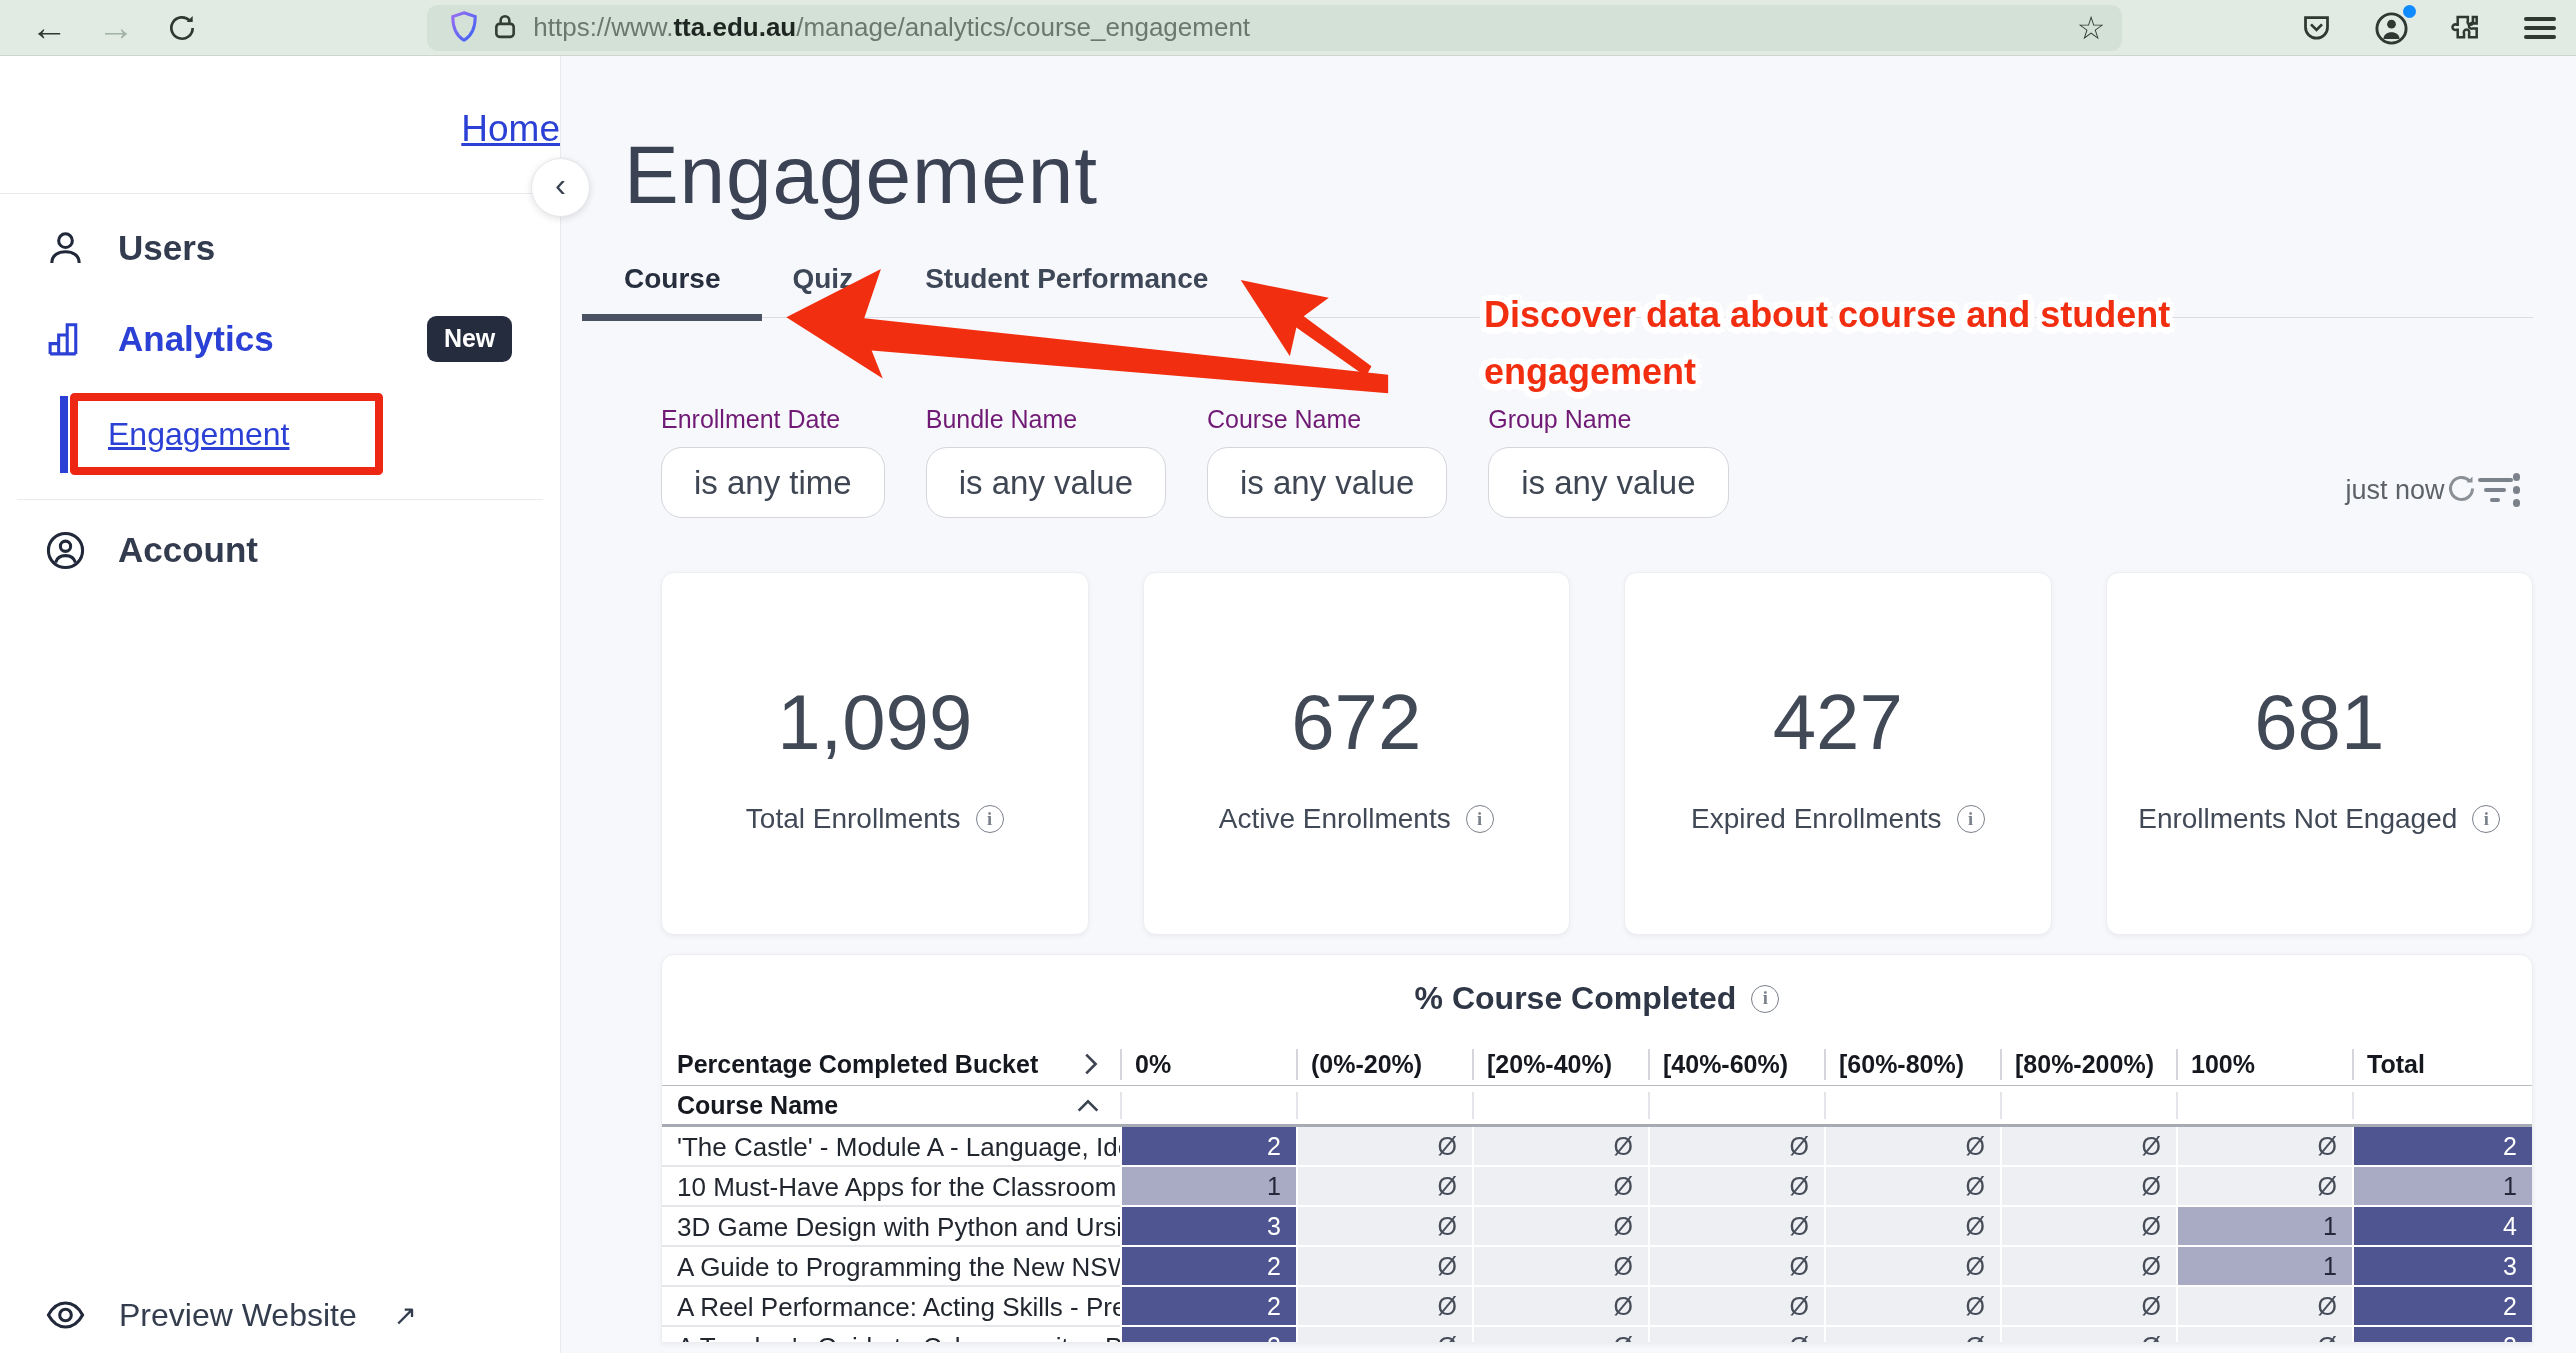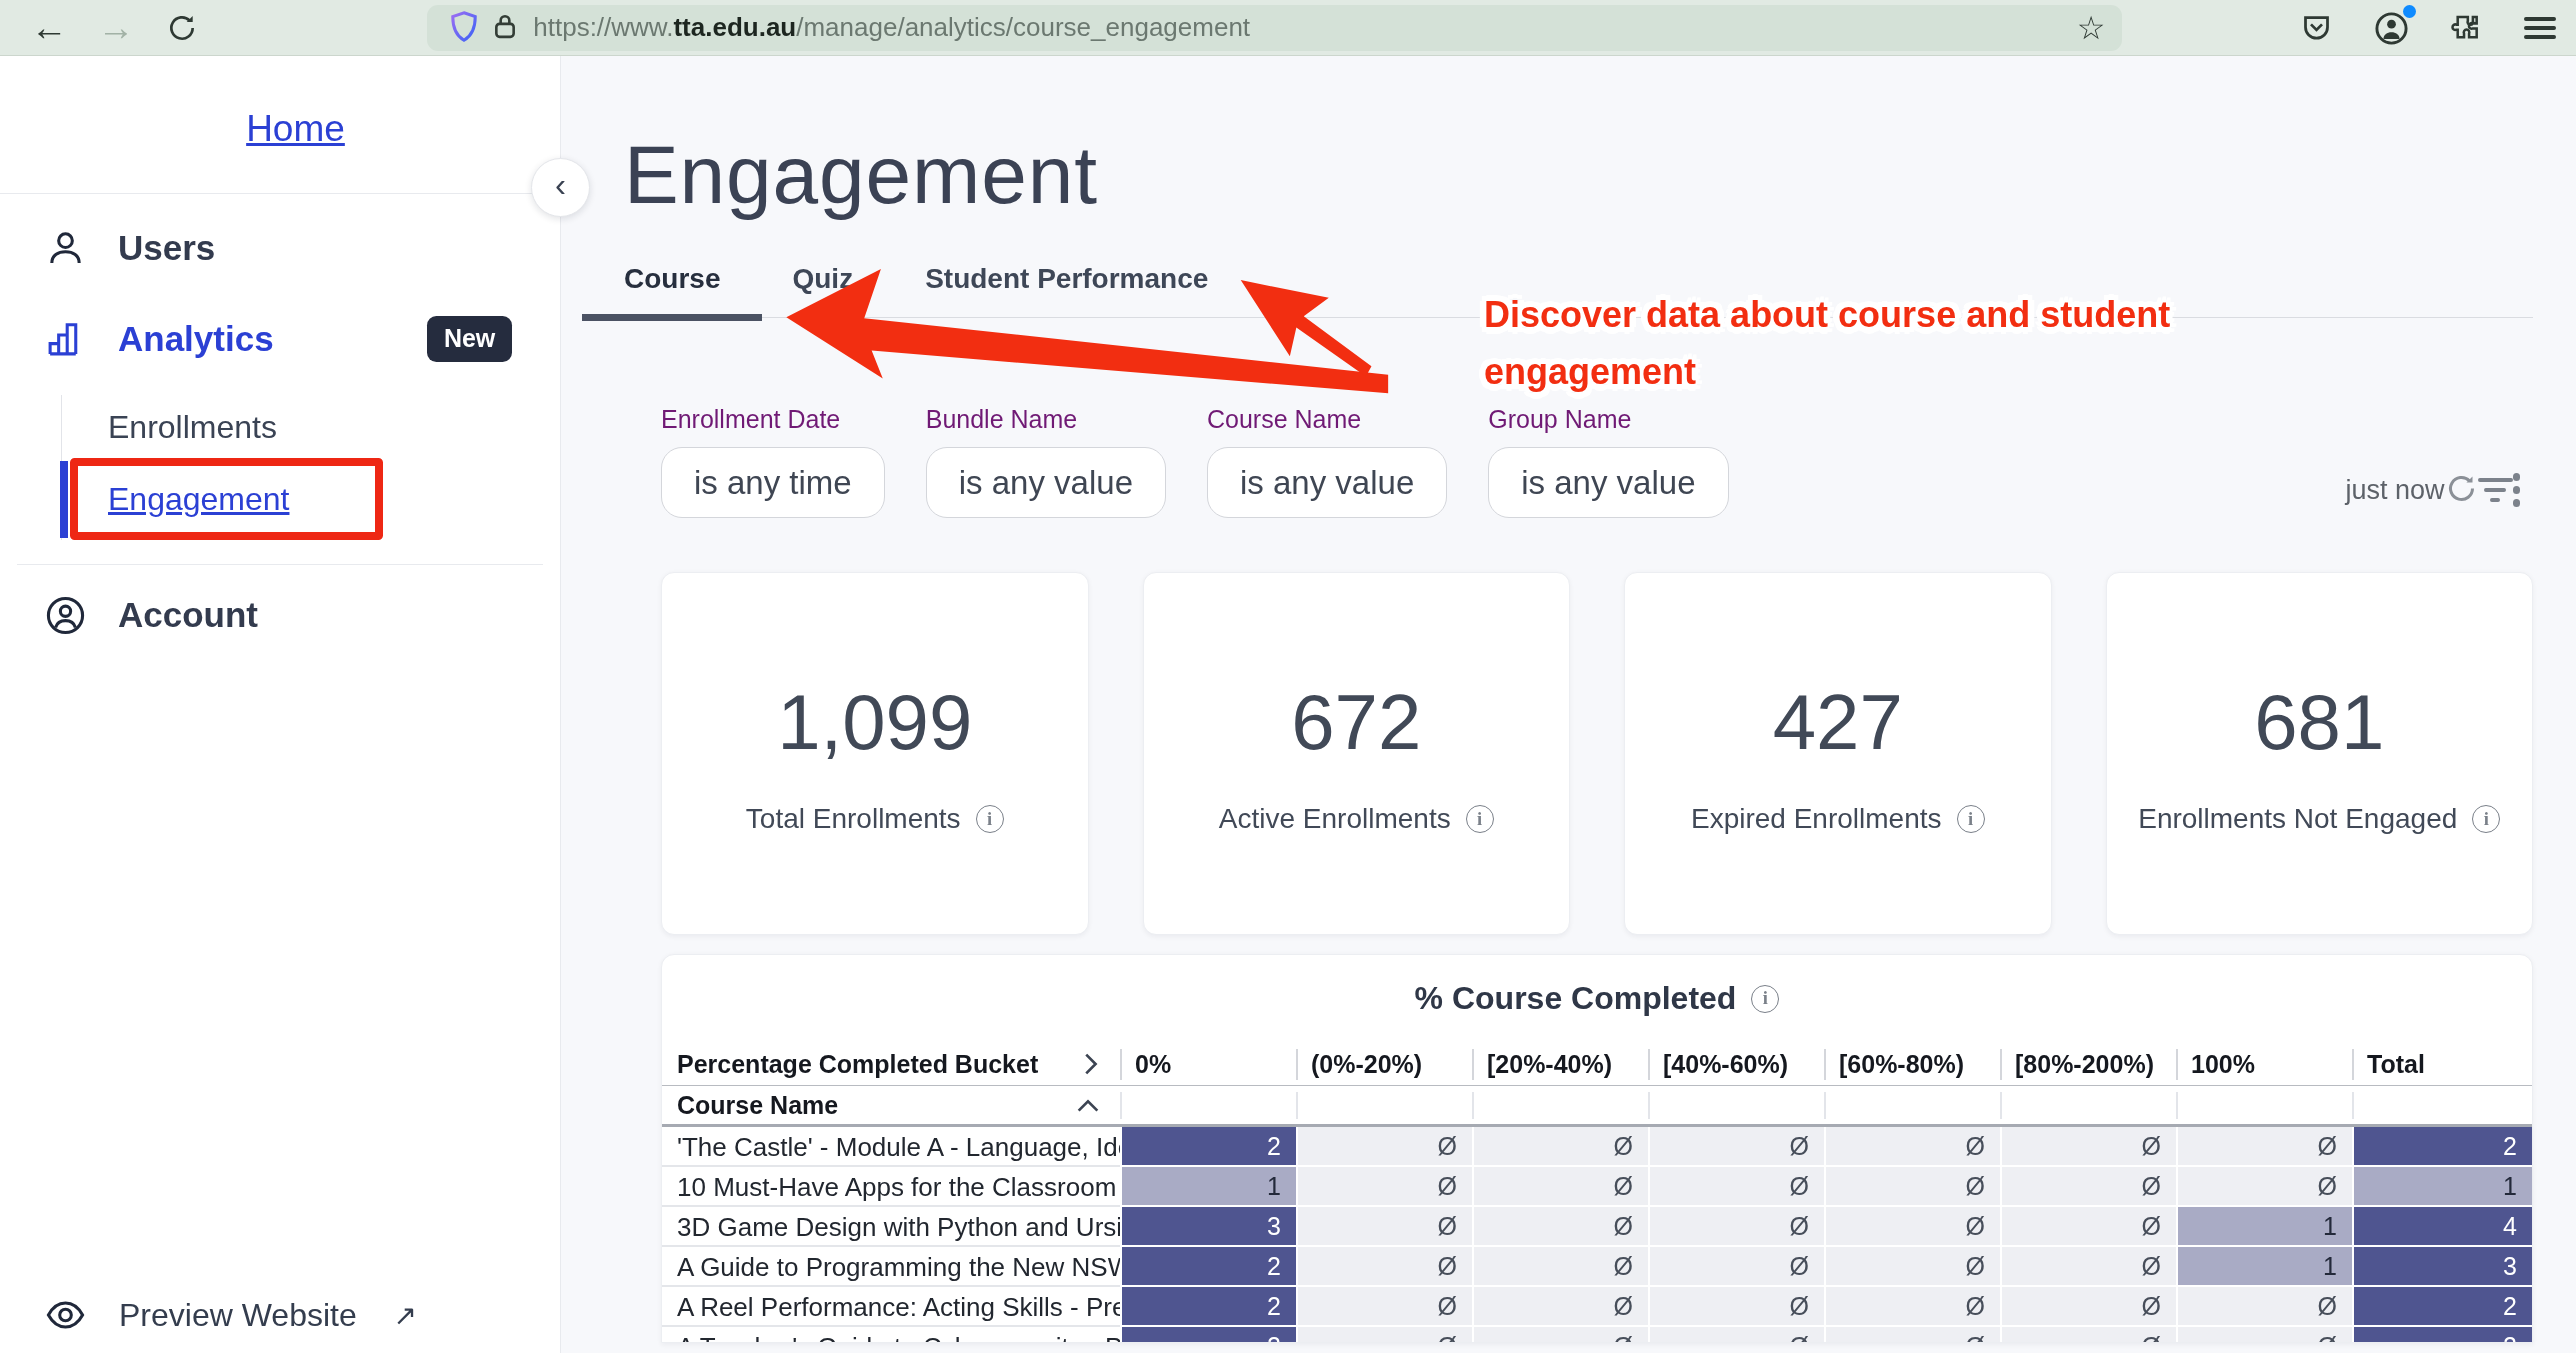--- a/index.html
+++ b/index.html
@@ -31,21 +31,21 @@
   .app { position:relative; display:flex; height:1298px; }
   .sidebar { position:relative; width:561px; background:#fff; border-right:0.9px solid #e8eaee; }
   .main { position:relative; flex:1; background:#f7f8fb; padding:0 43px 0 63px; }
 
   .collapse-btn { position:absolute; left:531px; top:102px; width:59px; height:59px; z-index:6;
     border-radius:50%; background:#fff; border:0.9px solid #e4e6ea;
     box-shadow:0 1.9px 7.4px rgba(20,24,40,.12); display:flex; align-items:center; justify-content:center;
     font-size:33px; color:#3a4252; padding-bottom:5.6px; }
 
   
-  .home-wrap { padding-top:52px; text-align:center;padding-left:31px; }
+  .home-wrap { padding-top:52px; text-align:right;padding-left:31px; }
   .home-link { font-size:37px; color:#2b40d4; text-decoration:underline; }
   .side-divider { border-top:0.9px solid #e8eaee; margin-top:43px; }
   .side-divider2 { border-top:0.9px solid #e8eaee; margin:24px 16.7px 0 16.7px; }
   .nav-item { display:flex; align-items:center; gap:32px; padding:0 0 0 45px; }
   .nav-item .label { font-size:35px; font-weight:bold; color:#333b4e; }
   .nav-users { margin-top:33px; }
   .nav-analytics { margin-top:48px; }
   .nav-analytics .label { color:#2b40d4; }
   .badge-new { margin-left:auto; margin-right:48px; background:#252c3e; color:#fff;
     font-size:25px; font-weight:bold; padding:8.3px 16.7px; border-radius:9.3px; }
@@ -217,23 +217,20 @@
 
     <div class="nav-item nav-analytics">
       <svg width="41" height="41" viewBox="0 0 24 24" fill="none" stroke="#2b40d4" stroke-width="1.8">
         <path d="M3 21 V15 h5 v6 M8 21 V10 h5 v11 M13 21 V4 h5 v17 M3 21 h15"></path>
       </svg>
       <span class="label">Analytics</span>
       <span class="badge-new">New</span>
     </div>
 
     <div class="subnav">
-      <div class="subnav-item">
-        <span class="txt">Enrollments</span>
-      </div>
       <div class="subnav-item active">
         <span class="active-bar"></span>
         <span class="red-box"></span>
         <span class="txt">Engagement</span>
       </div>
     </div>
 
     <div class="side-divider2"></div>
 
     <div class="nav-item nav-account">

